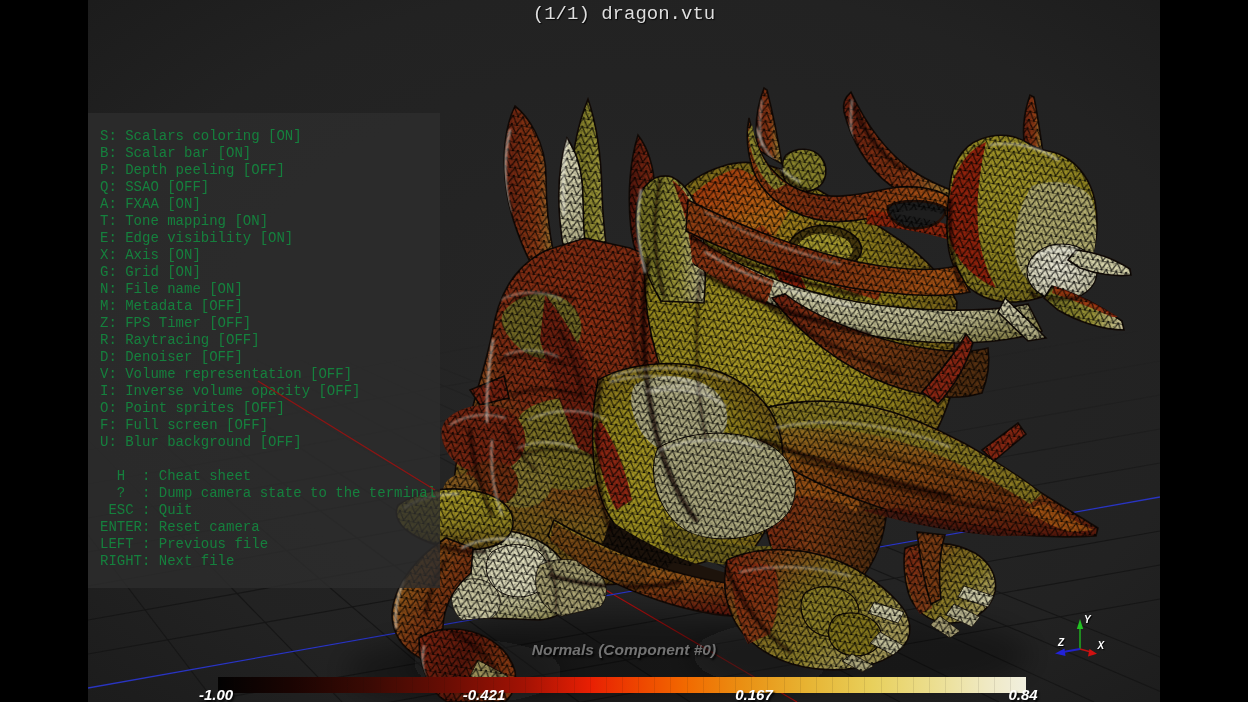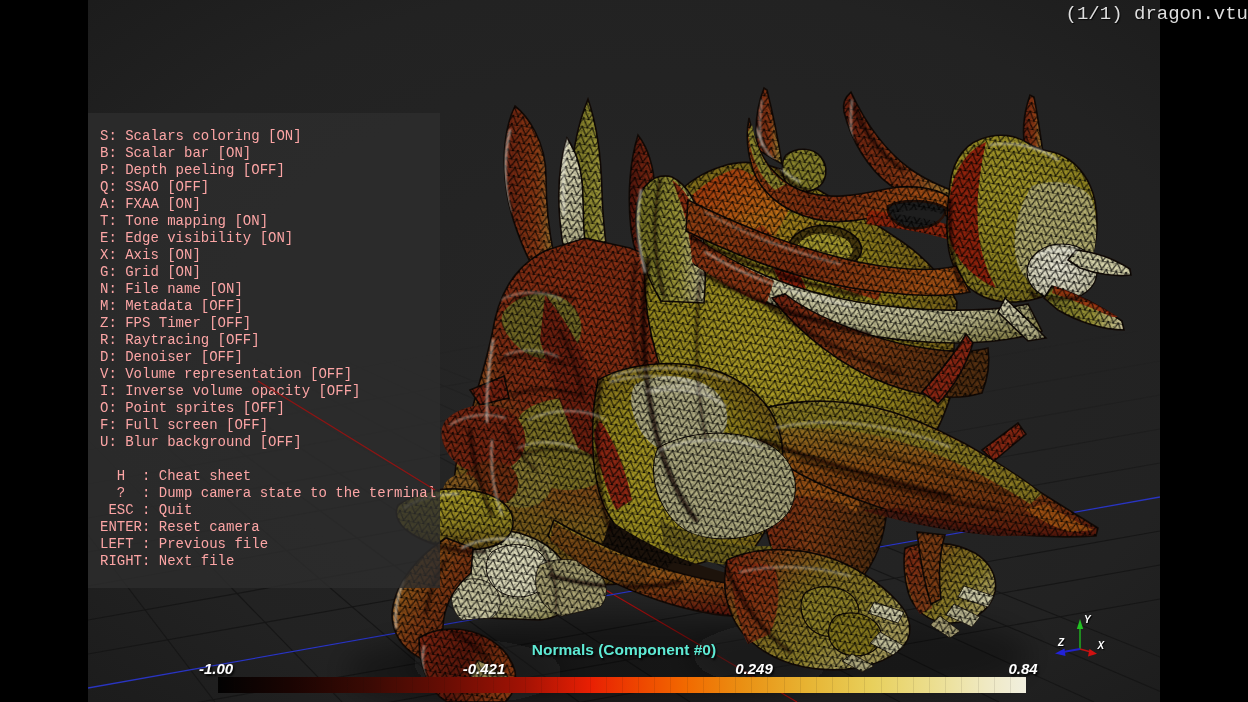--- a/index.html
+++ b/index.html
@@ -1,29 +1,29 @@
 <!DOCTYPE html>
 <html><head>
 <meta charset="utf-8">
 <style>
   html,body{margin:0;padding:0;background:#000;width:1248px;height:702px;overflow:hidden;}
   #stage{position:relative;width:1248px;height:702px;background:#000;}
   #scene{position:absolute;left:0;top:0;}
-  #title{position:absolute;top:3px;left:0;width:1248px;text-align:right;
+  #title{position:absolute;top:3px;left:0;width:1248px;text-align:center;
     font-family:"Liberation Mono",monospace;font-size:19px;font-weight:normal;color:#dedede;text-shadow:1px 1px 1px rgba(0,0,0,0.8);letter-spacing:0px;}
   #panel{position:absolute;left:88px;top:113px;width:352px;height:475px;background:rgba(45,45,45,0.80);}
   #cheats{position:absolute;left:100px;top:128px;font-family:"Liberation Mono",monospace;
-    font-size:14px;line-height:17px;color:#fca5a5;white-space:pre;}
+    font-size:14px;line-height:17px;color:#15803d;white-space:pre;}
   #cbar{position:absolute;left:218px;top:677px;width:808px;height:16px;
     background:repeating-linear-gradient(to right,rgba(20,10,5,0.09) 0 1px,rgba(0,0,0,0) 1px 16.16px),
     linear-gradient(to right,#020202 0%,#1a0402 9%,#3b0a04 19%,#670d04 28%,#a31204 38%,#e81f03 46%,#ee4500 52%,#f26a00 58%,#ea9013 65%,#e7b433 73%,#e8d05c 81%,#ecdf93 89%,#efe9c2 95%,#f1efdf 100%);}
   .cblab{position:absolute;font-family:"Liberation Sans",sans-serif;font-style:italic;font-weight:bold;
-    color:#fff;font-size:15px;text-shadow:1.5px 1.5px 2px rgba(0,0,0,0.9);transform:translateX(-50%);}
+    color:#fff;font-size:15px;text-shadow:1.5px 1.5px 2px rgba(0,0,0,0.9);transform:translateX(-50%);margin-top:26px;}
   #cbtitle{position:absolute;top:641px;left:624px;font-family:"Liberation Sans",sans-serif;
-    font-weight:bold;color:#5eead4;font-size:15.5px;transform:translateX(-50%);
+    font-style:italic;font-weight:bold;color:#737373;font-size:15.5px;transform:translateX(-50%);
     text-shadow:1.5px 1.5px 2px rgba(0,0,0,0.9);}
 </style>
 </head>
 <body>
 <div id="stage">
 <svg id="scene" width="1248" height="702" viewBox="0 0 1248 702">
   <defs>
     <radialGradient id="bgrad" cx="0.52" cy="0.5" r="0.75">
       <stop offset="0" stop-color="#262626"></stop>
       <stop offset="0.7" stop-color="#222222"></stop>
@@ -469,21 +469,21 @@
 RIGHT: Next file</div>
 
 <svg width="360" height="120" viewBox="255 375 360 120" style="position:absolute;left:255px;top:375px;">
   <line x1="258" y1="381" x2="435" y2="490" stroke="#8e1413" stroke-width="1.3"></line>
 </svg>
 <div id="title">(1/1) dragon.vtu</div>
 
 <div id="cbar"></div>
 <div class="cblab" style="left:216px;top:660px;">-1.00</div>
 <div class="cblab" style="left:484px;top:660px;">-0.421</div>
-<div class="cblab" style="left:754px;top:660px;">0.249</div>
+<div class="cblab" style="left:754px;top:660px;">0.167</div>
 <div class="cblab" style="left:1023px;top:660px;">0.84</div>
 <div id="cbtitle">Normals (Component #0)</div>
 
 <svg id="gizmo" width="90" height="70" viewBox="0 0 90 70" style="position:absolute;left:1035px;top:600px;">
   <line x1="45" y1="49" x2="45" y2="27" stroke="#1fae1f" stroke-width="1.5"></line>
   <polygon points="45,19 41.8,29 48.2,29" fill="#22c022"></polygon>
   <line x1="45" y1="49" x2="56" y2="52" stroke="#c01111" stroke-width="1.5"></line>
   <polygon points="62,53.8 54.5,49 53,56.5" fill="#d01111"></polygon>
   <line x1="45" y1="49" x2="28" y2="52" stroke="#2222c8" stroke-width="2.2"></line>
   <polygon points="20,53.5 29.5,48.5 30.5,56" fill="#2222d8"></polygon>

